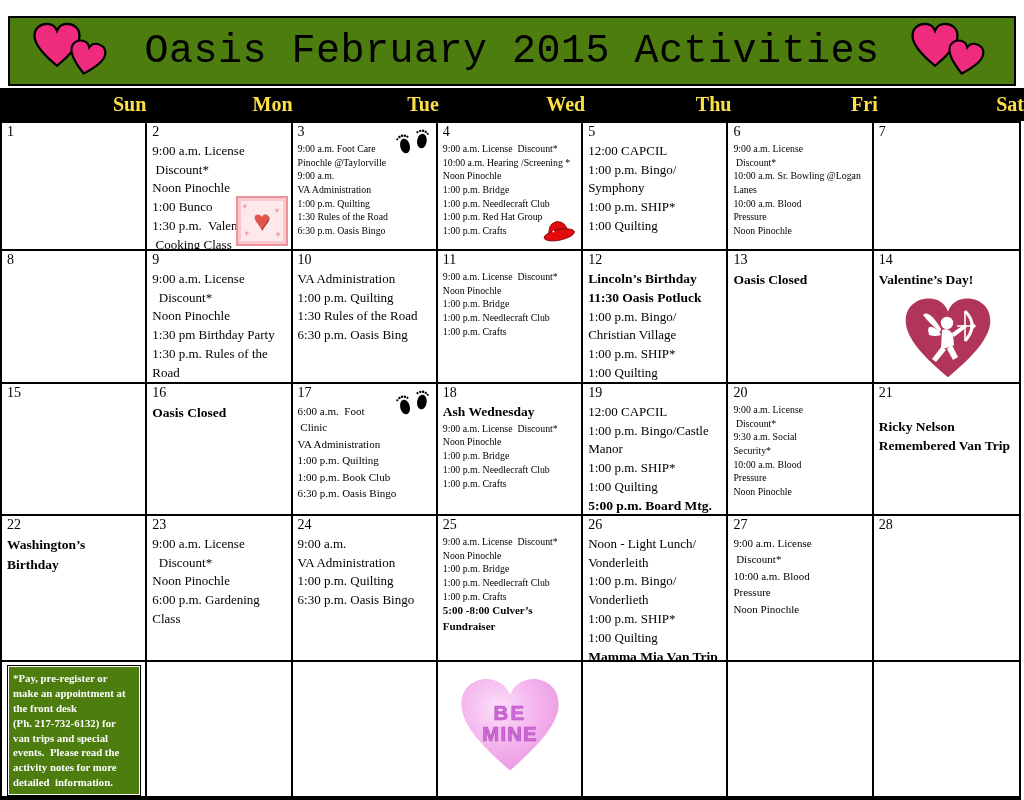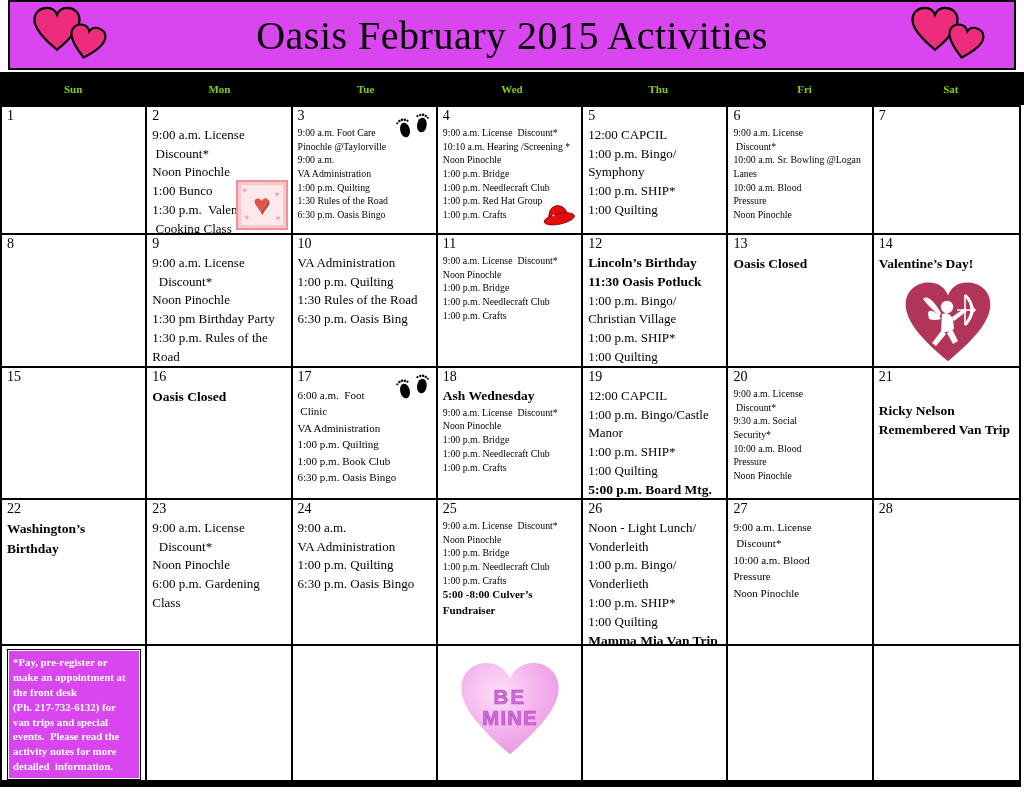--- a/index.html
+++ b/index.html
@@ -1,27 +1,27 @@
 <!DOCTYPE html>
 <html><head>
 <meta charset="utf-8">
 <style>
   html,body{margin:0;padding:0;}
   body{width:1024px;height:800px;background:#fff;overflow:hidden;
        font-family:"Liberation Serif", serif;}
   
-  .titlebox{position:relative;margin:0 8px 0 8px;height:66px;border:2px solid #000;
-            background:#d946ef;display:flex;align-items:center;justify-content:center;}
+  .titlebox{position:relative;margin:16px 8px 0 8px;height:66px;border:2px solid #000;
+            background:#4d7c0f;display:flex;align-items:center;justify-content:center;font-family:Liberation Mono, monospace;}
   .title{font-size:40px;font-weight:400;color:#000;letter-spacing:.5px;}
   .hearts-l{position:absolute;left:20px;top:3px;}
   .hearts-r{position:absolute;right:16px;top:3px;}
   
   .dayband{margin-top:2px;height:33px;background:#000;display:grid;
            grid-template-columns:repeat(7,1fr);align-items:center;}
-  .dh{color:#84cc16;text-align:center;font-weight:bold;font-size:11px;}
+  .dh{color:#fde047;text-align:right;font-weight:bold;font-size:20px;}
   
   .grid{width:1021px;box-sizing:border-box;display:grid;
         grid-template-columns:repeat(7,1fr);
         grid-template-rows:128px 133px 132px 146px 134px;
         border:2px solid #000;border-bottom:7px solid #000;background:#fff;}
   .cell{position:relative;border-right:2px solid #000;border-bottom:2px solid #000;
         padding:1px 3px 0 5px;overflow:hidden;box-sizing:border-box;}
   .cell:nth-child(7n){border-right:none;}
   .cell.r4{border-bottom:none;}
   .dnum{font-size:14px;line-height:1.2;margin-bottom:1px;}
@@ -40,21 +40,21 @@
   .ic-stamp{position:absolute;right:3px;bottom:3px;width:52px;height:50px;
             background:#f8c8cd;border:2px solid #ef9199;box-sizing:border-box;}
   .stamp-in{position:absolute;inset:3px;background:#fde9eb;display:flex;
             align-items:center;justify-content:center;}
   .stamp-heart{font-size:28px;color:#e0564e;text-shadow:1px 1px 0 #b04038;line-height:1;}
   .th{position:absolute;font-size:8px;color:#f3a8b2;line-height:1;}
   .t1{left:2px;top:2px;} .t2{right:3px;top:6px;} .t3{left:4px;bottom:3px;} .t4{right:2px;bottom:2px;}
   .ic-cupid{display:flex;justify-content:center;margin-top:3px;}
   .ic-bemine{display:flex;justify-content:center;margin-top:8px;}
   
-  .notebox{background:#d946ef;color:#fff;font-weight:bold;font-size:10.8px;line-height:1.38;
+  .notebox{background:#4d7c0f;color:#fff;font-weight:bold;font-size:10.8px;line-height:1.38;
            padding:5px 5px;margin:2px 1px 0 0;white-space:pre-wrap;
            box-shadow:inset 0 0 0 1px #fff;border:1px solid #000;}
 </style>
 </head>
 <body>
 
 <div class="titlebox">
   <span class="hearts-l">
     <svg width="92" height="62" viewBox="0 0 92 62">
       <g fill="#ee2b7c" stroke="#000" stroke-width="2">
@@ -140,21 +140,21 @@
       <div class="dnum">4</div>
       <span class="ic ic-hat"><svg width="36" height="28" viewBox="0 0 36 28">
           <g transform="rotate(-12 18 14)">
             <path d="M8 19 Q8.5 7 17.5 6.5 Q26.5 7 27.5 19 Z" fill="#e30b0b" stroke="#7d0606" stroke-width="0.8"></path>
             <path d="M8 19 Q18 15 27.5 19 L27.5 16.2 Q18 12.2 8 16.2 Z" fill="#2c4aa0"></path>
             <ellipse cx="18" cy="20" rx="15.5" ry="5.3" fill="#e30b0b" stroke="#7d0606" stroke-width="0.8"></ellipse>
             <circle cx="13" cy="15.4" r="1" fill="#fff"></circle>
           </g>
         </svg></span>
       <div class="ln s">9:00 a.m. License  Discount*</div>
-      <div class="ln s">10:10 a.m. Hearing /Screening *</div>
+      <div class="ln s">10:00 a.m. Hearing /Screening *</div>
       <div class="ln s">Noon Pinochle</div>
       <div class="ln s">1:00 p.m. Bridge</div>
       <div class="ln s">1:00 p.m. Needlecraft Club</div>
       <div class="ln s">1:00 p.m. Red Hat Group</div>
       <div class="ln s">1:00 p.m. Crafts</div>
     </div>
     <div class="cell r0">
       <div class="dnum">5</div>
       <div class="ln n">12:00 CAPCIL</div>
       <div class="ln n">1:00 p.m. Bingo/</div>

